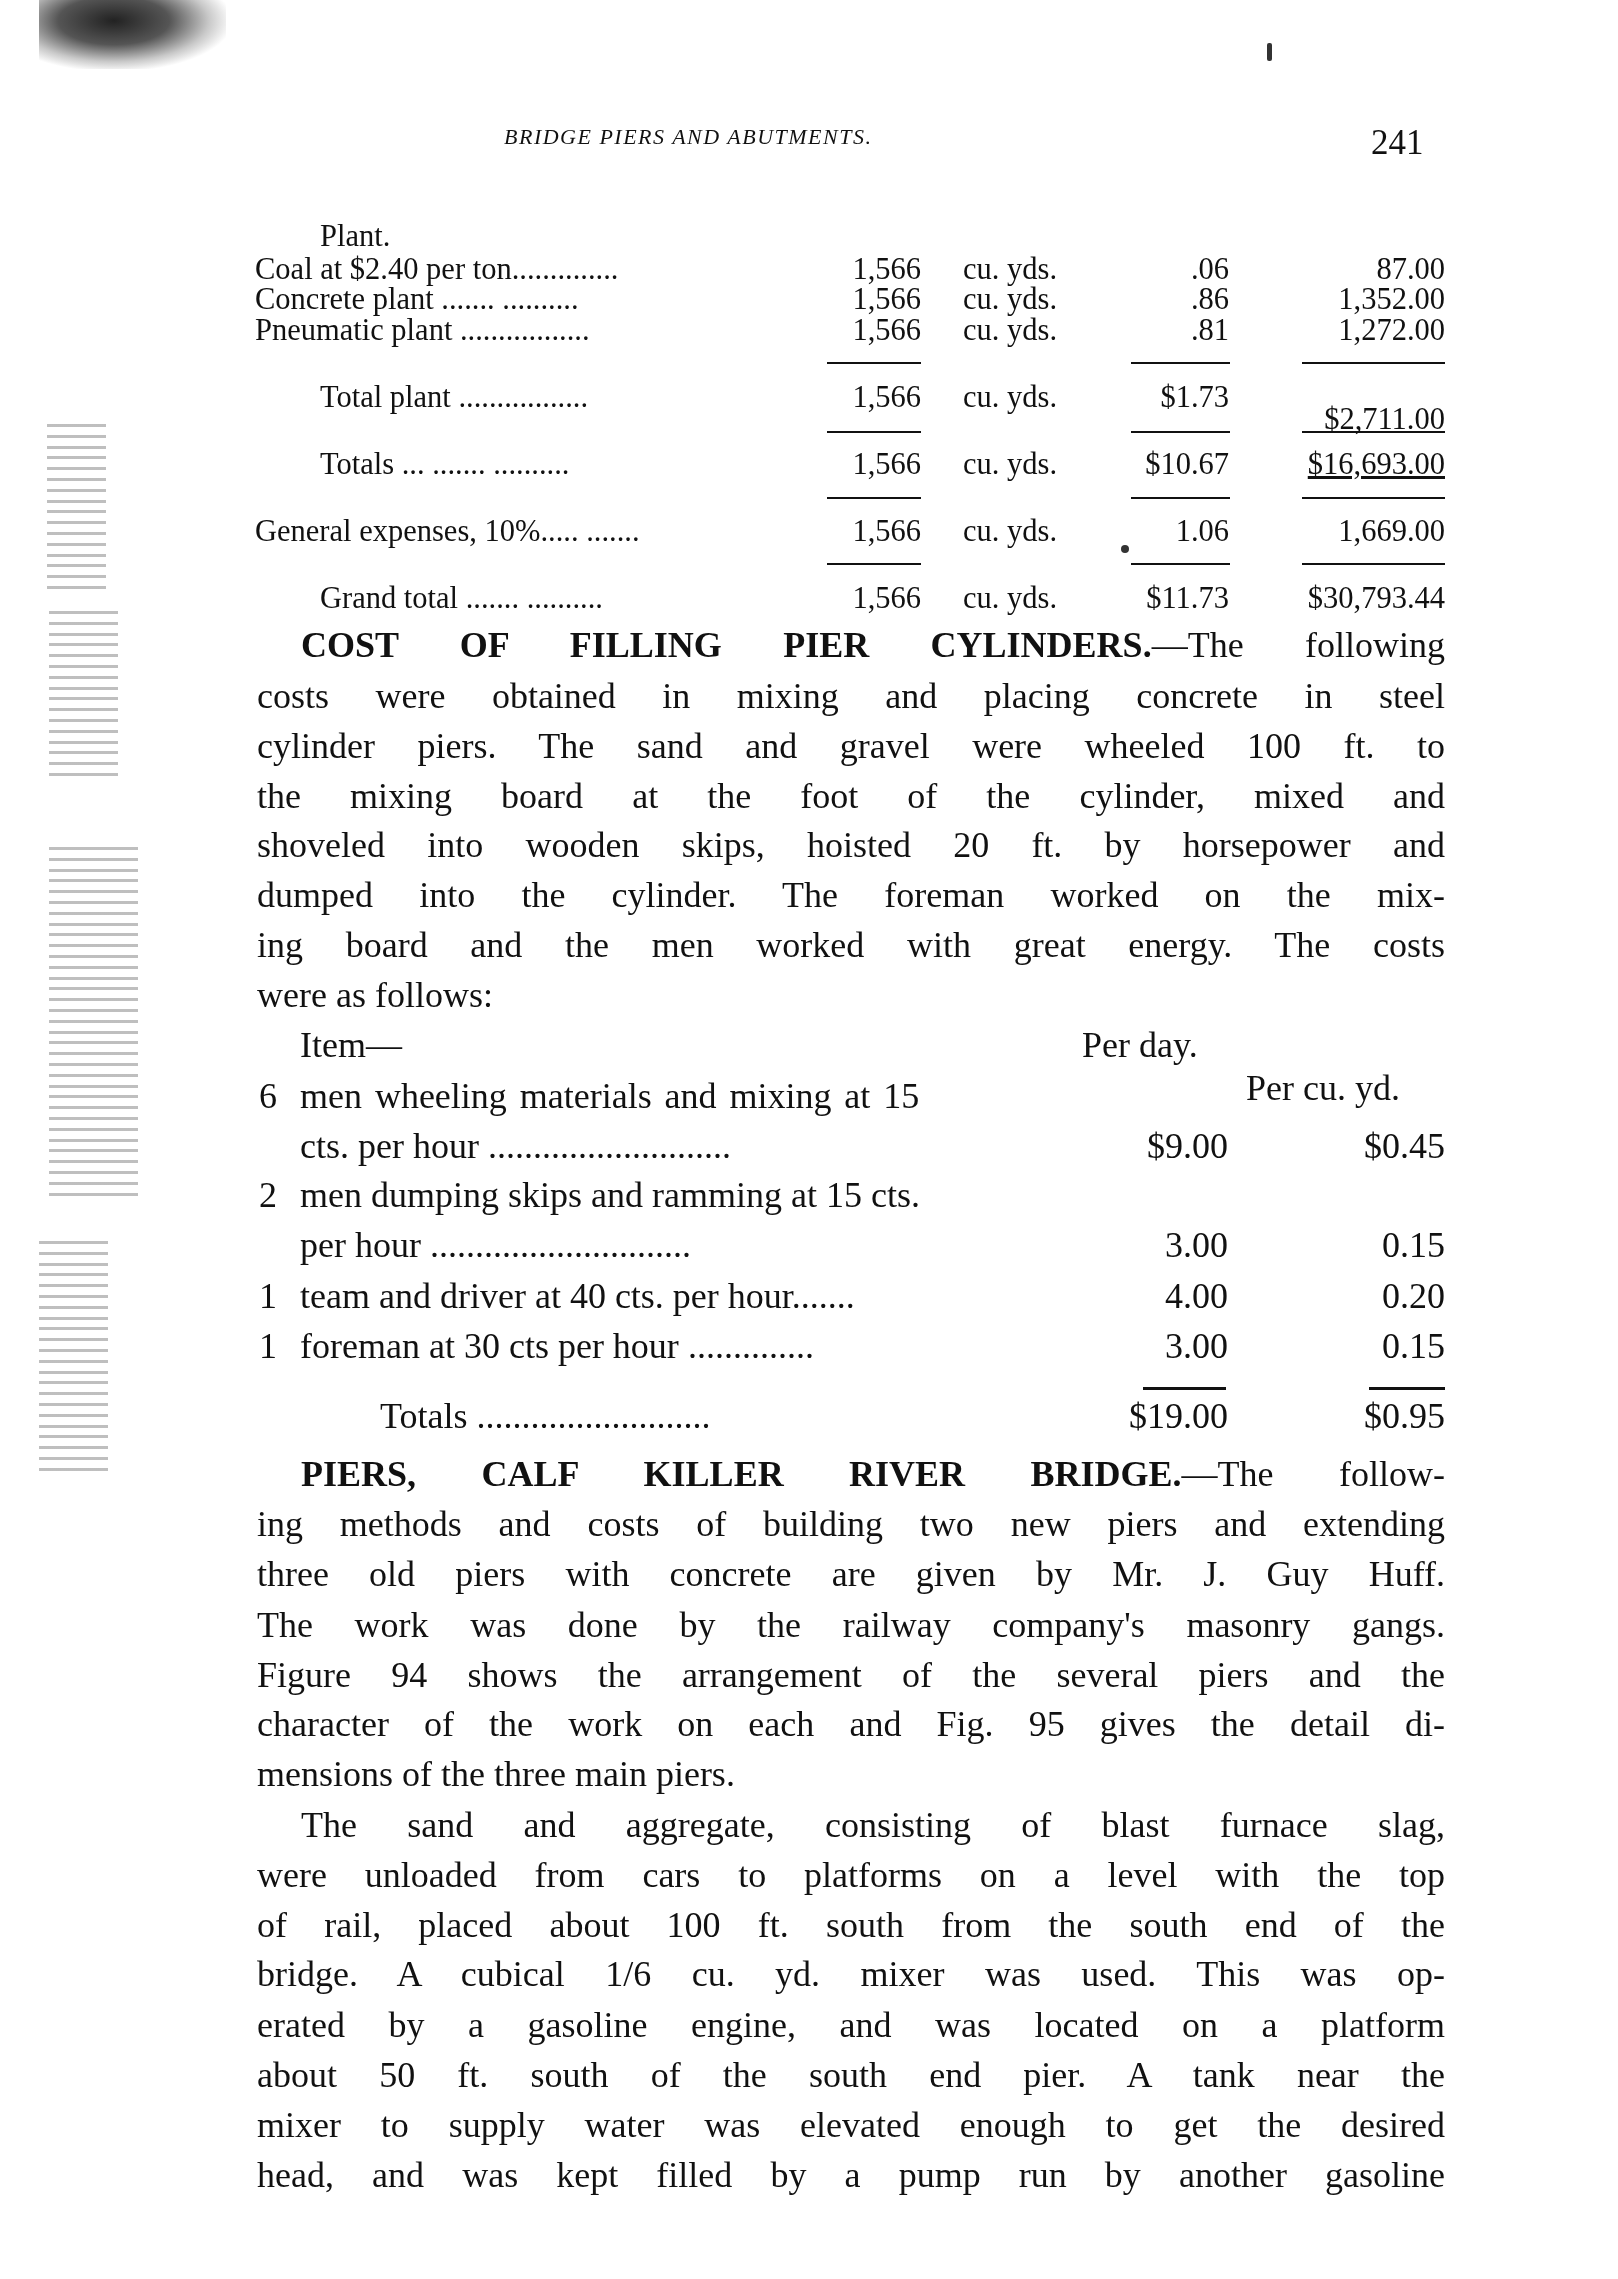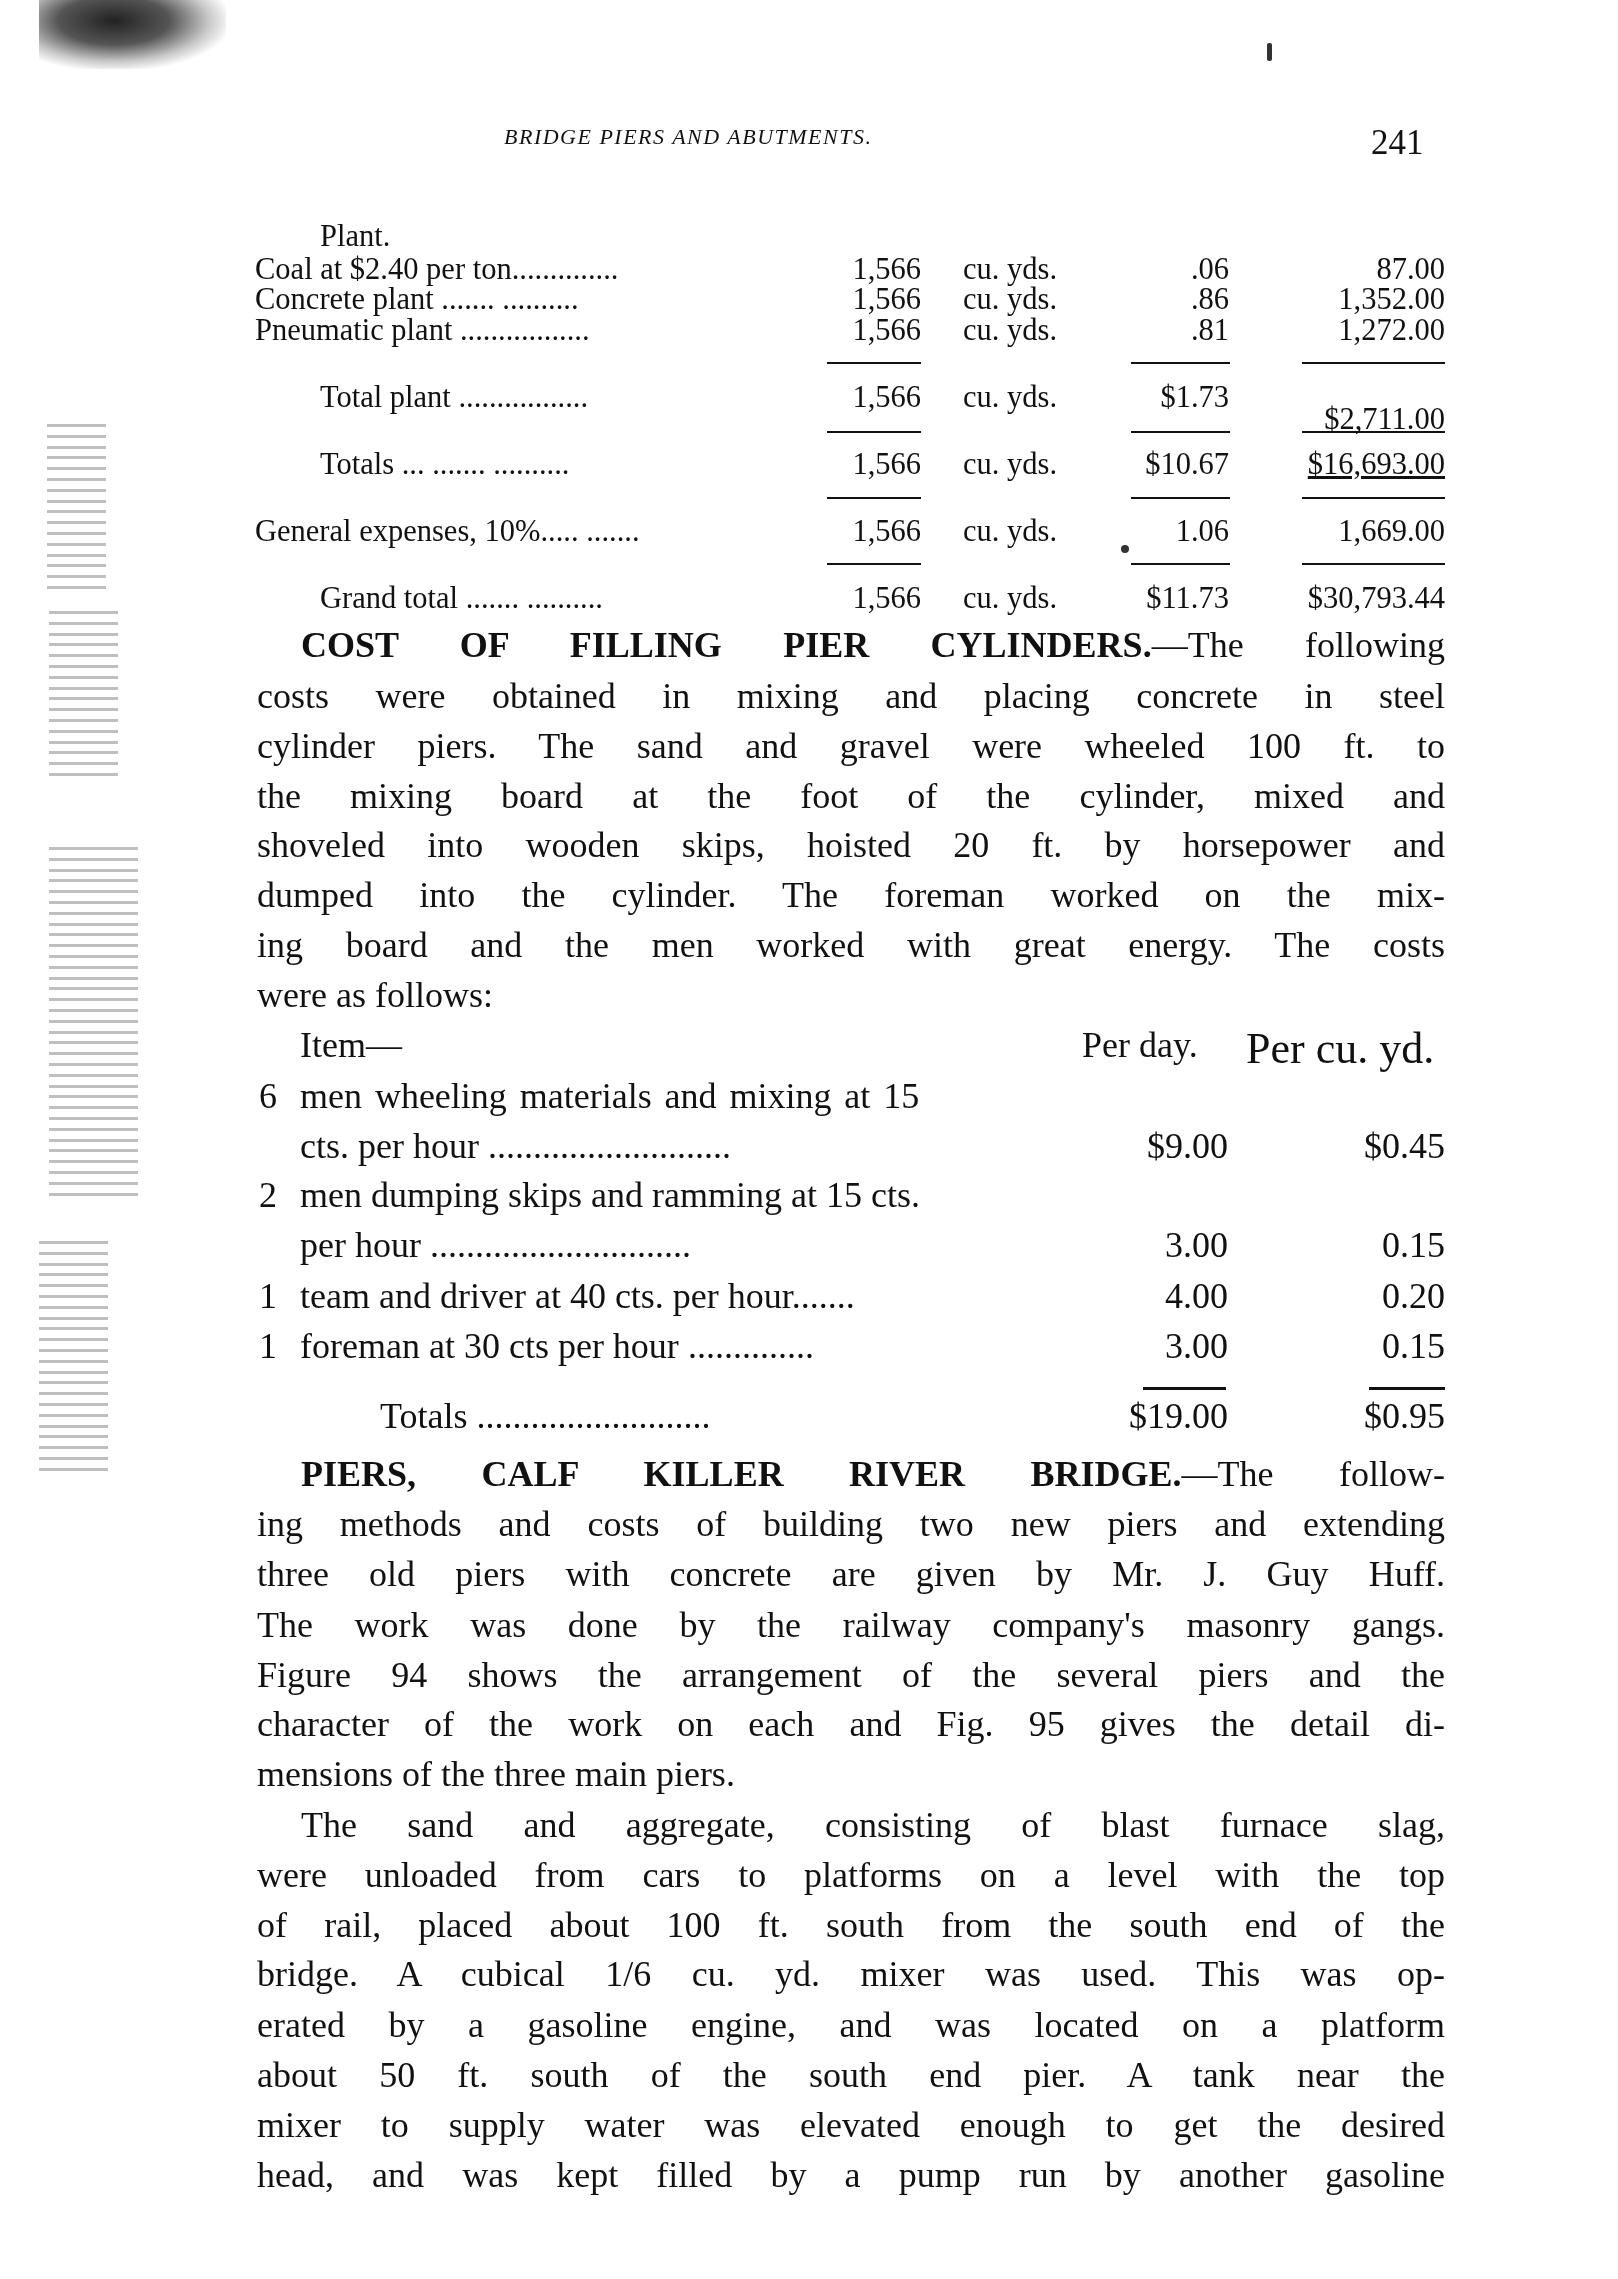--- a/index.html
+++ b/index.html
@@ -112,21 +112,21 @@
   <div class="ln body" style="top:678px;">costs were obtained in mixing and placing concrete in steel</div>
   <div class="ln body" style="top:728px;">cylinder piers. The sand and gravel were wheeled 100 ft. to</div>
   <div class="ln body" style="top:778px;">the mixing board at the foot of the cylinder, mixed and</div>
   <div class="ln body" style="top:827px;">shoveled into wooden skips, hoisted 20 ft. by horsepower and</div>
   <div class="ln body" style="top:877px;">dumped into the cylinder. The foreman worked on the mix-</div>
   <div class="ln body" style="top:927px;">ing board and the men worked with great energy. The costs</div>
   <div class="ln body last" style="top:977px;">were as follows:</div>
 
   <div class="ln body last" style="left:300px;width:auto;top:1027px;">Item—</div>
   <div class="ln" style="left:1082px;top:1027px;font-size:36px;">Per day.</div>
-  <div class="ln" style="left:1246px;top:1027px;font-size:44px;">Per cu. yd.</div>
+  <div class="ln" style="left:1246px;top:1070px;font-size:36px;">Per cu. yd.</div>
 
   <div>
     <div class="ln" style="left:259px;top:1078px;font-size:36px;">6</div>
     <div class="ln" style="left:300px;top:1078px;font-size:36px;word-spacing:3.9px;">men wheeling materials and mixing at 15</div>
     <div class="ln" style="left:300px;top:1128px;font-size:36px;"><span>cts. per hour</span><span> ...........................</span></div>
     <div class="ln r" style="left:1113px;width:115px;top:1128px;font-size:36px;">$9.00</div>
     <div class="ln r" style="left:1330px;width:115px;top:1128px;font-size:36px;">$0.45</div>
   </div>
   <div>
     <div class="ln" style="left:259px;top:1177px;font-size:36px;">2</div>

